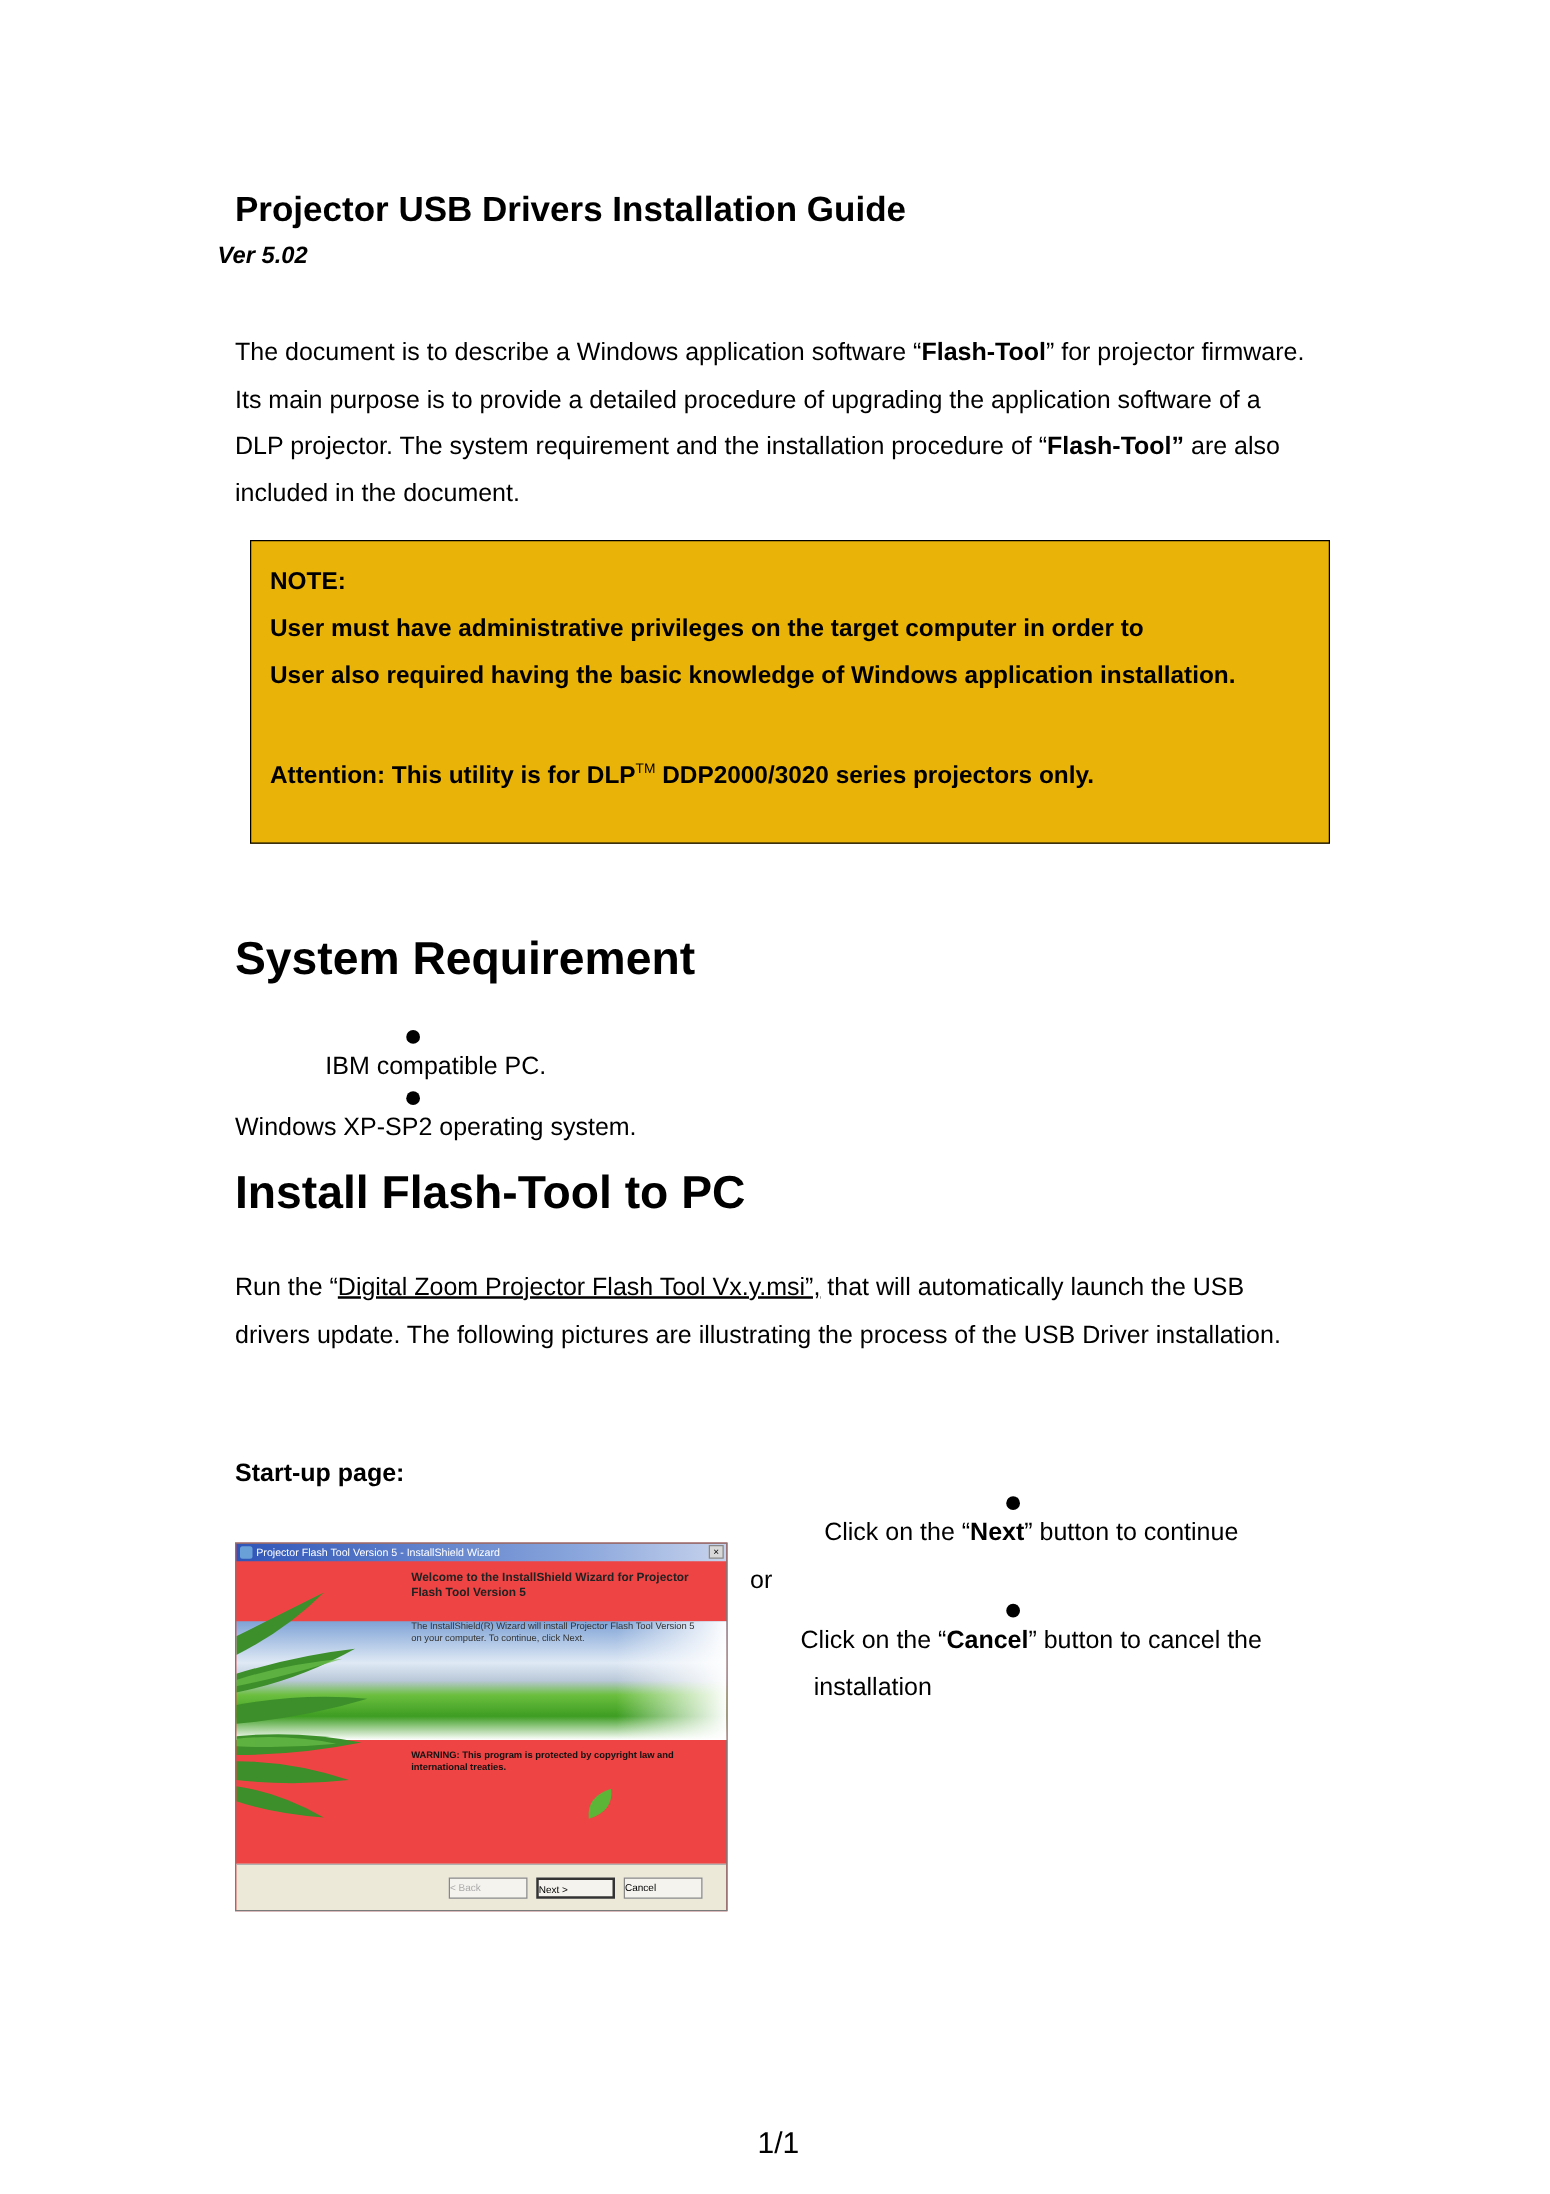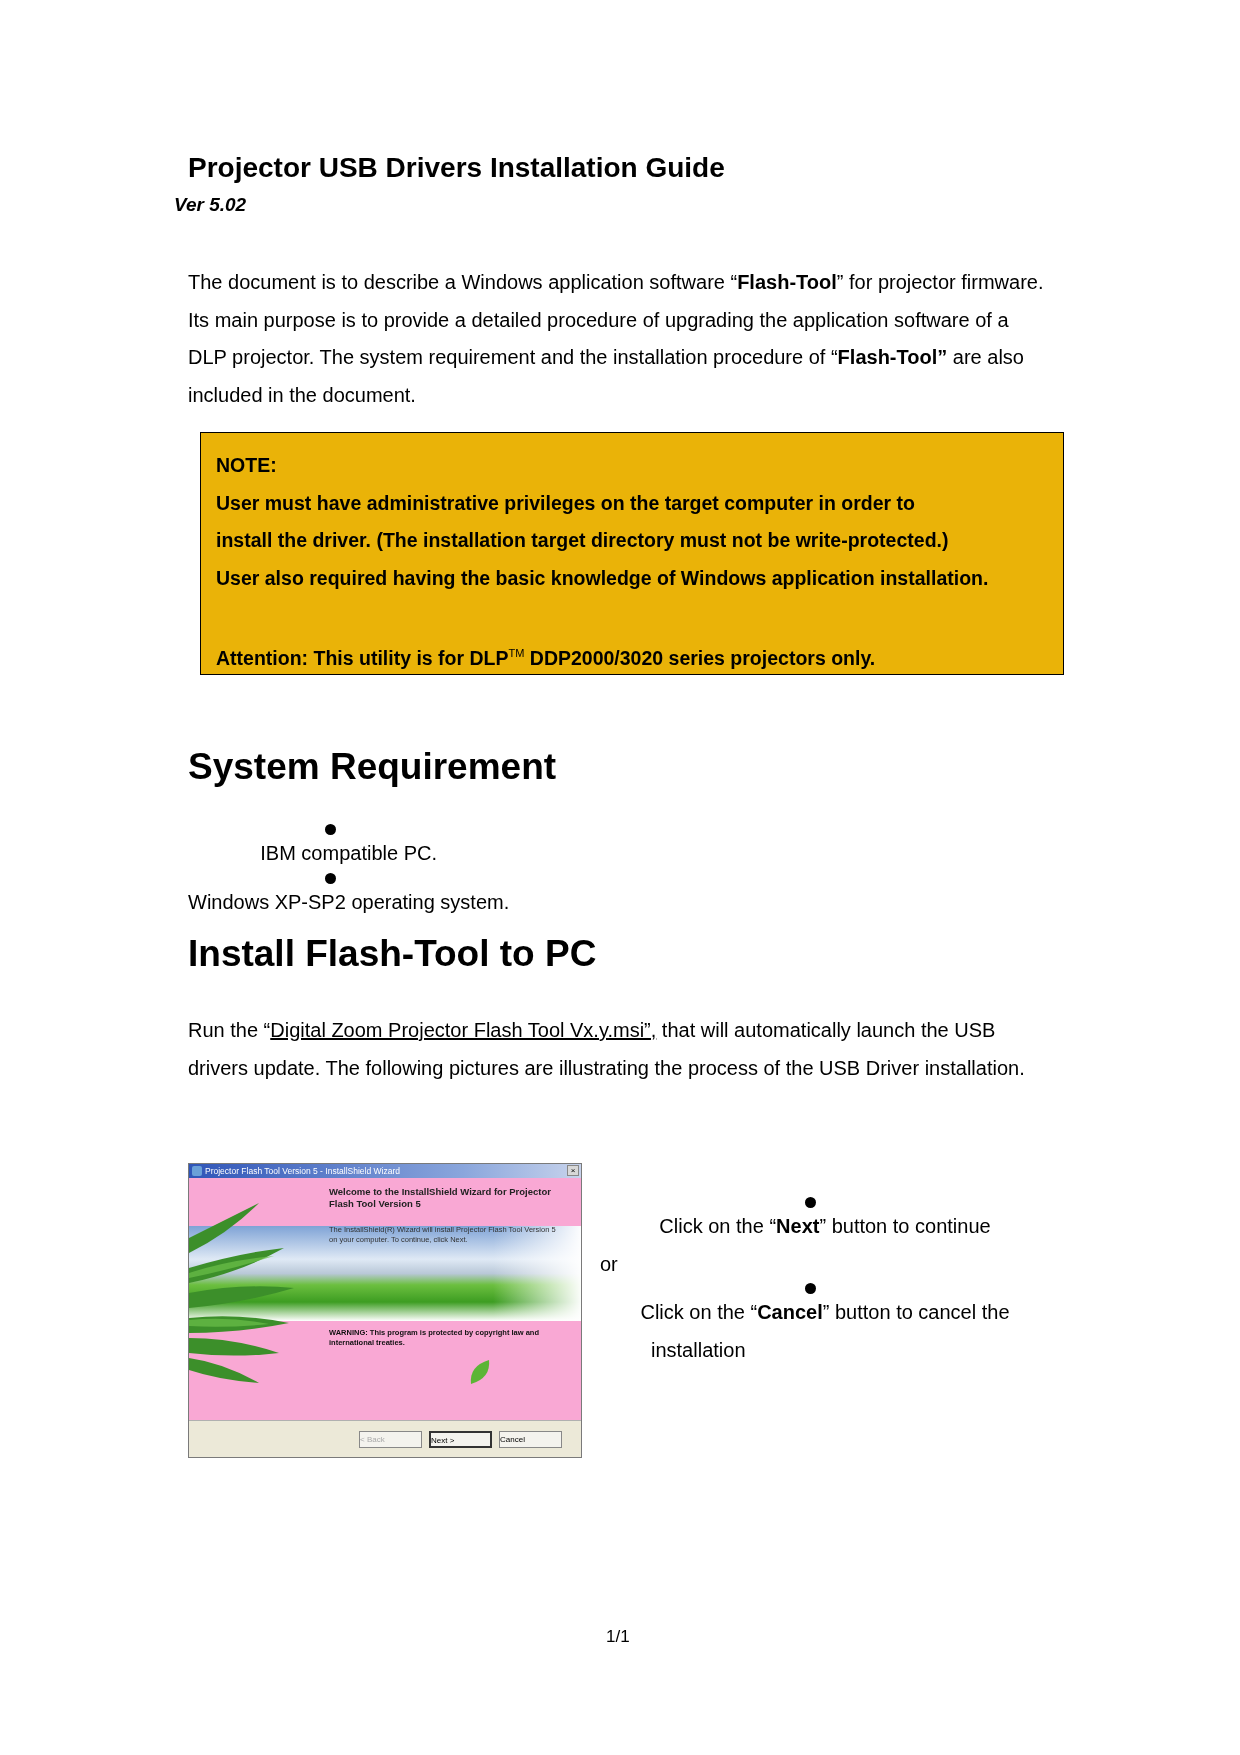--- a/index.html
+++ b/index.html
@@ -14,22 +14,22 @@
           font-size: 19.5px; font-weight: bold; line-height: 37.5px; margin-left: 12px; }
   .note .gap { height: 37.5px; }
   .tm { font-size: 11px; vertical-align: 8px; font-weight: normal; }
   .h1 { left: 188px; font-size: 37px; font-weight: bold; }
   .bullets { left: 188px; font-size: 20px; line-height: 37.5px; }
   .bullet-row { display: flex; align-items: center; flex-direction: column; }
   .dot { width: 11px; height: 11px; background: #000; border-radius: 50%; margin-right: 39px; margin-left: 3px; }
   .para2 { left: 188px; top: 1012px; width: 860px; font-size: 20px; line-height: 37.5px; }
   .para2 u { text-decoration: underline; }
   .startup { left: 188px; top: 1168px; font-size: 20px; font-weight: bold; text-align: center; }
-  .wizard { left: 188px; top: 1163px; width: 394px; height: 295px; border: 1px solid #7a7a7a;
-            box-sizing: border-box; background: #f9a8d4; overflow: hidden; }
+  .wizard { left: 188px; top: 1234px; width: 394px; height: 295px; border: 1px solid #7a7a7a;
+            box-sizing: border-box; background: #ef4444; overflow: hidden; }
   .wiz-titlebar { height: 14px; background: linear-gradient(90deg,#2f55b8,#8aa6dc 70%,#c7d3ec);
             color: #fff; font-size: 8.5px; line-height: 14px; padding-left: 16px; position: relative; white-space: nowrap; }
   .wiz-titlebar .appicon { position: absolute; left: 3px; top: 2px; width: 10px; height: 10px;
             background: #6aa0d8; border-radius: 2px; }
   .wiz-close { position: absolute; right: 2px; top: 1px; width: 12px; height: 11px; background: #d8d8d8;
             border: 1px solid #888; color: #000; font-size: 8px; line-height: 10px; text-align: center; box-sizing: border-box; }
   .wiz-body { position: relative; height: 244px; }
   .wiz-scene { position: absolute; left: 0; top: 48px; width: 394px; height: 95px;
             background: linear-gradient(180deg,#7fa3d6 0%,#dfe9f5 35%,#b9c8d8 50%,#6cbf3f 62%,#3d9d22 80%,#ffffff 100%); }
   .wiz-scene::after { content: ""; position: absolute; right: 0; top: 0; width: 90px; height: 95px;
@@ -42,36 +42,35 @@
   .wiz-footer { position: absolute; left: 0; bottom: 0; width: 100%; height: 36px; background: #ece9d8;
             border-top: 1px solid #b0b0b0; }
   .wiz-btn { position: absolute; top: 10px; height: 17px; width: 63px; background: #f4f3ee; border: 1px solid #888;
             font-size: 8px; line-height: 15px; text-align: left; box-sizing: border-box; }
   .wiz-btn.back { left: 170px; color: #aaa; }
   .wiz-btn.next { left: 240px; border: 2px solid #333; }
   .wiz-btn.cancel { left: 310px; }
   .steps { left: 600px; top: 1197px; width: 450px; font-size: 20px; line-height: 37.5px; }
   .steps .bullet-row .dot { margin-right: 35px; margin-left: 5px; }
   .steps .indent { padding-left: 51px; }
-  .pagenum { left: 606px; top: 1627px; font-size: 17px; }
+  .pagenum { left: 606px; top: 1701px; font-size: 24px; }
 </style>
 </head>
 <body>
 
 <div class="abs title">Projector USB Drivers Installation Guide</div>
 <div class="abs version">Ver 5.02</div>
 
 <div class="abs intro">
   <span>The document is to describe a Windows application software “</span><b>Flash-Tool</b><span>” for projector firmware. Its main purpose is to provide a detailed procedure of upgrading the application software of a DLP projector.    The system requirement and the installation procedure of “</span><b>Flash-Tool”</b><span> are also included in the document.</span>
 </div>
 
 <div class="abs note">
   <div>NOTE:</div>
   <div>User must have administrative privileges on the target computer in order to</div>
-  <div>install the driver. (The installation target directory must not be write-protected.)</div>
   <div>User also required having the basic knowledge of Windows application installation.</div>
   <div class="gap"></div>
   <div><span>Attention: This utility is for DLP</span><span class="tm">TM</span><span> DDP2000/3020 series projectors only.</span></div>
 </div>
 
 <div class="abs h1" style="top:746px;">System Requirement</div>
 <div class="abs bullets" style="top:824px;">
   <div class="bullet-row">
       <span class="dot"></span>
       <span>IBM compatible PC.</span>

